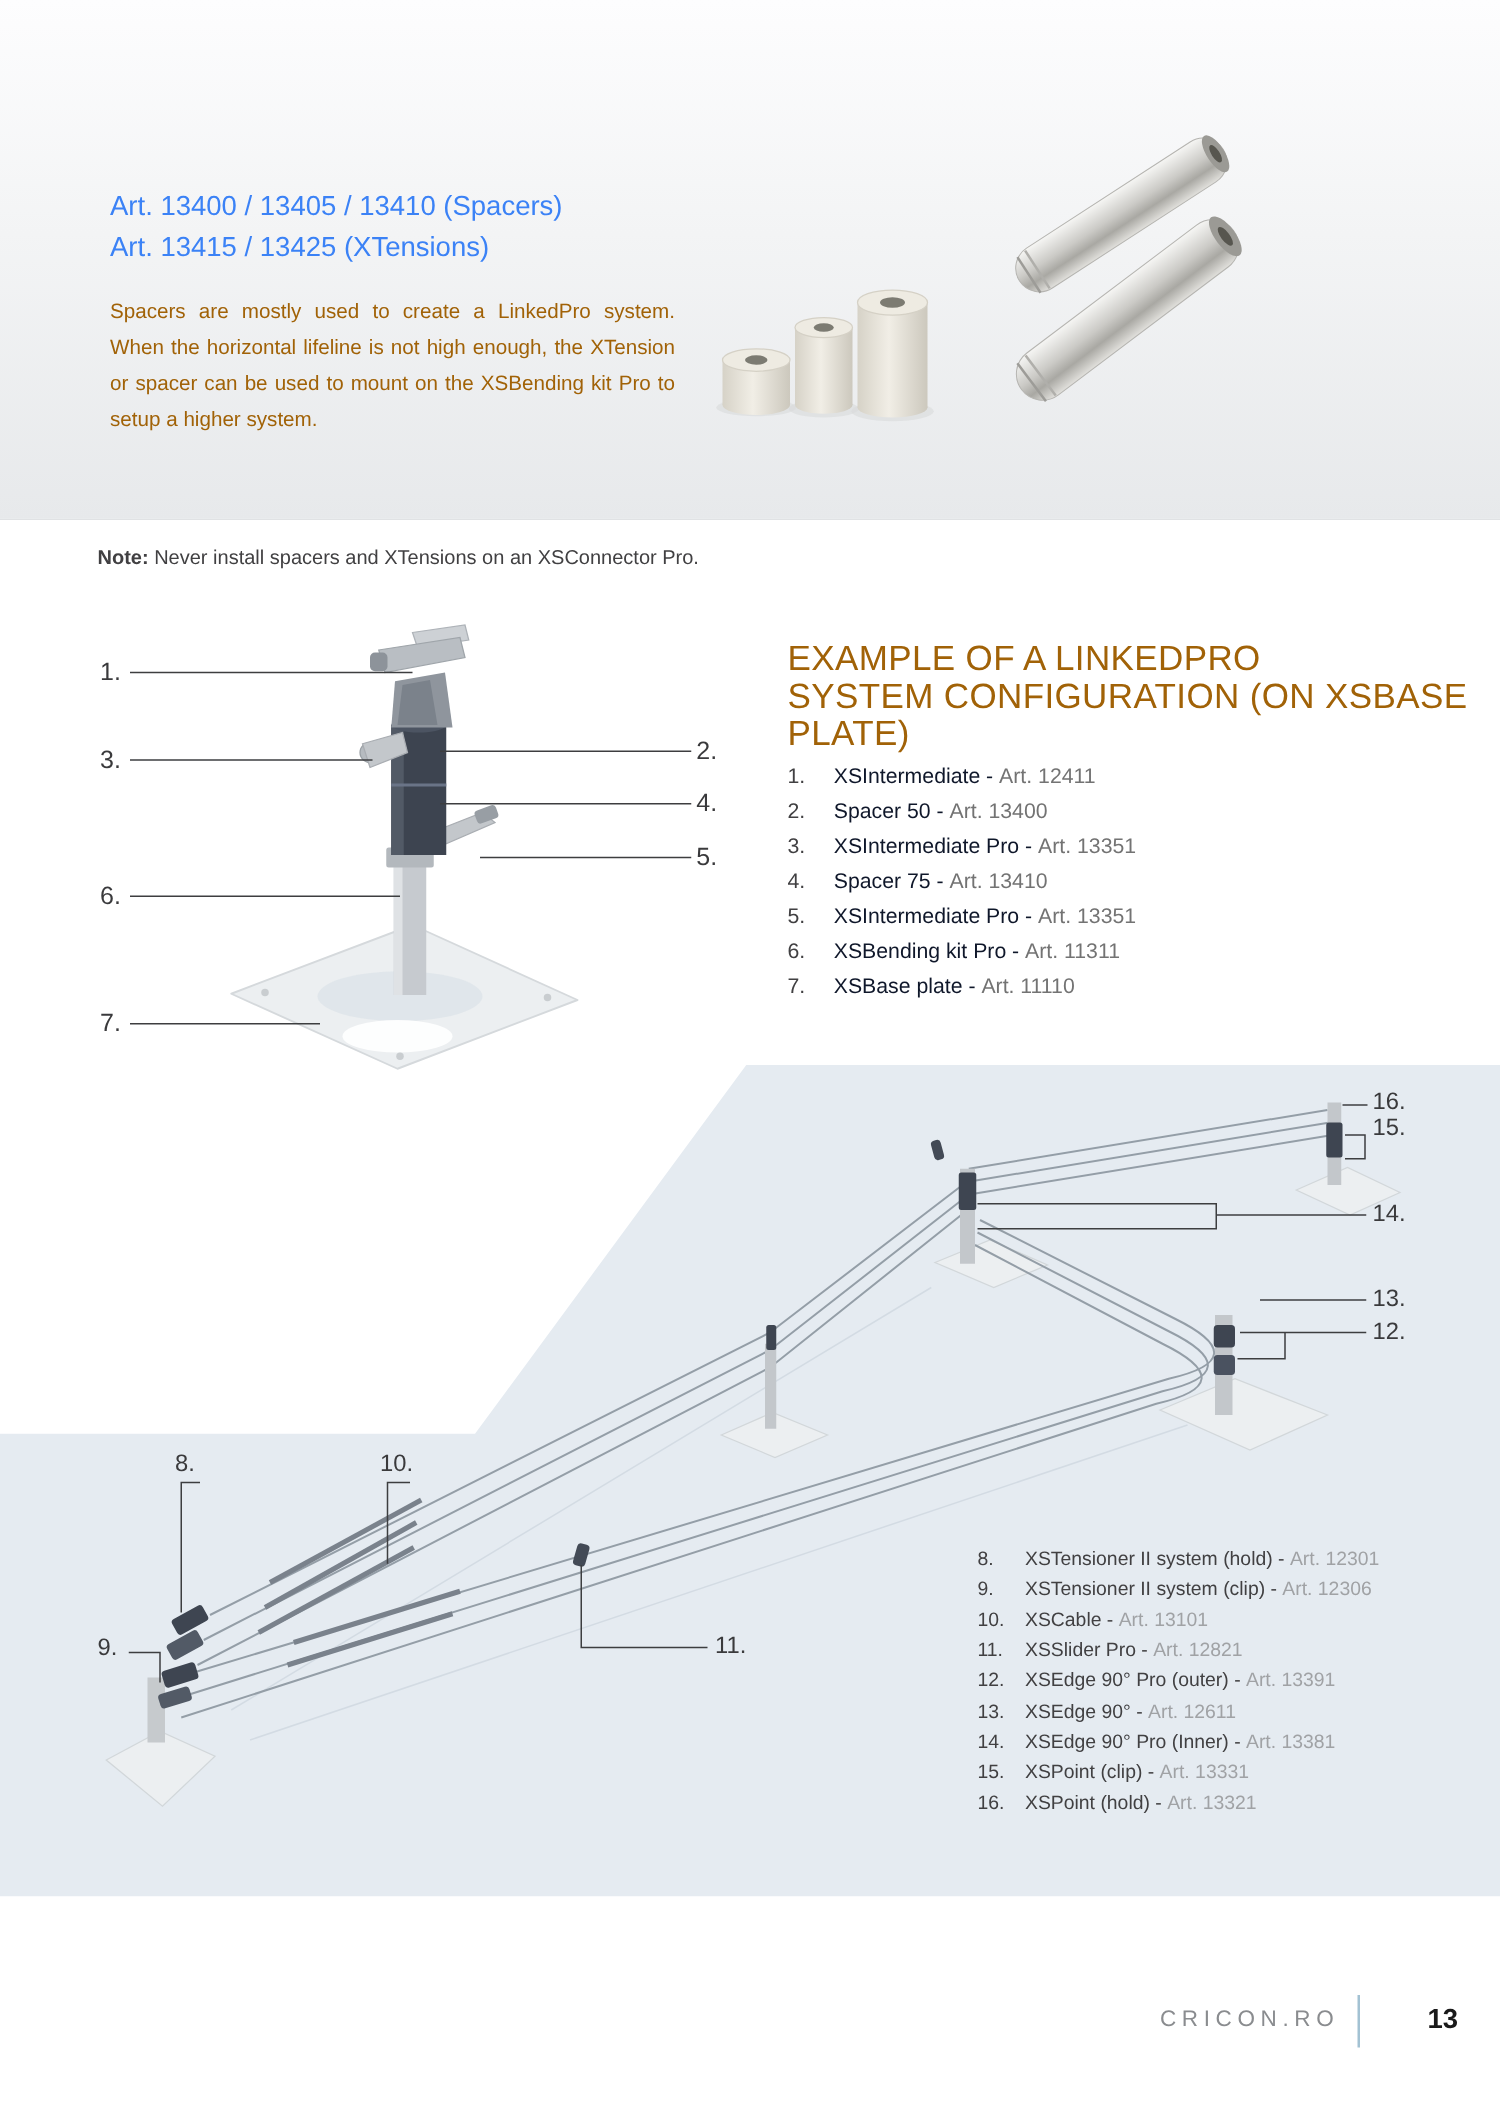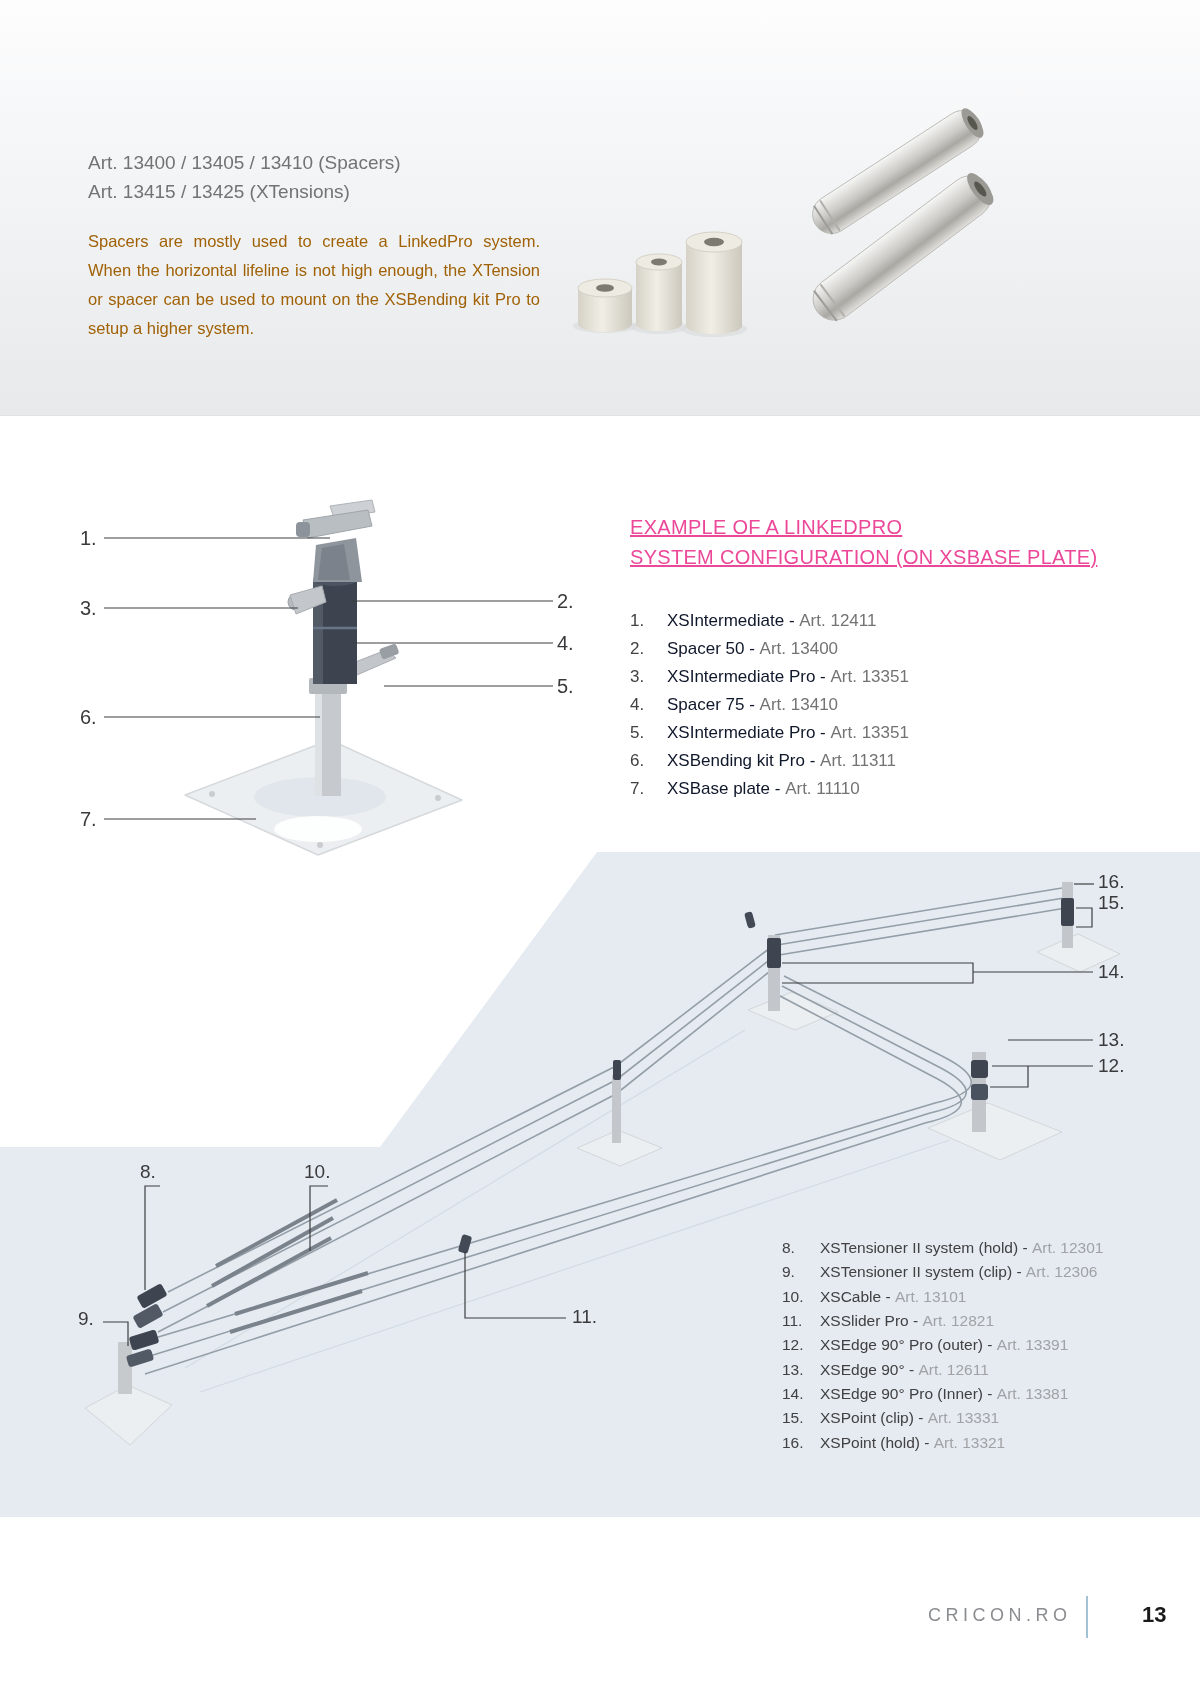--- a/index.html
+++ b/index.html
@@ -8,25 +8,25 @@
   .abs{position:absolute;}
   
   .band{position:absolute;left:0;top:0;width:1200px;height:415px;
         background:linear-gradient(180deg,#fdfdfe 0%,#f3f4f5 45%,#e7e9eb 100%);
         border-bottom:1px solid #e0e2e4;z-index:0;}
   
   svg.gfx{position:absolute;left:0;top:0;z-index:1;pointer-events:none;}
   
   .txt{z-index:2;}
   .title{font-size:27px;letter-spacing:.5px;color:#8db2c5;font-weight:400;}
-  .artline{font-size:19px;color:#737373;}
+  .artline{font-size:22px;color:#3b82f6;}
   .para{font-size:16.5px;line-height:29px;color:#a16207;text-align:justify;width:452px;}
   .note{font-size:16px;line-height:30px;color:#414042;}
   .note b{font-weight:bold;}
-  .ex-head{font-size:20px;line-height:30px;color:#ec4899;letter-spacing:.3px;text-decoration:underline;}
+  .ex-head{font-size:28px;line-height:30px;color:#a16207;letter-spacing:.3px;}
   .ex-list .row{display:flex;height:28px;align-items:center;font-size:17px;}
   .ex-list .num{width:37px;color:#414042;}
   .ex-list .nm{color:#0f172a;white-space:pre;}
   .ex-list .art{color:#737373;white-space:pre;}
   .sys-list .row{display:flex;height:24.3px;align-items:center;font-size:15.5px;}
   .sys-list .num{width:38px;color:#414042;}
   .sys-list .nm{color:#414042;white-space:pre;}
   .sys-list .art{color:#a0a2a5;white-space:pre;}
   .co{position:absolute;font-size:20px;color:#3a3a3c;z-index:2;}
   .cs{position:absolute;font-size:19px;color:#3a3a3c;z-index:2;}
@@ -214,20 +214,21 @@
   </g>
 </svg>
 
 <div class="abs txt" style="left:88px;top:140px;">
   <div class="artline" style="margin-top:12px;">Art. 13400 / 13405 / 13410 (Spacers)</div>
   <div class="artline" style="margin-top:7px;">Art. 13415 / 13425 (XTensions)</div>
   <div class="para" style="margin-top:24px;">Spacers are mostly used to create a LinkedPro system. When the horizontal lifeline is not high enough, the XTension or spacer can be used to mount on the XSBending kit Pro to setup a higher system.</div>
 </div>
 
 <div class="abs txt note" style="left:78px;top:432px;width:1060px;">
+  <div><b>Note:</b><span> Never install spacers and XTensions on an XSConnector Pro.</span></div>
 </div>
 
 <div class="abs txt ex-head" style="left:630px;top:512px;">
   <div>EXAMPLE OF A LINKEDPRO</div>
   <div>SYSTEM CONFIGURATION (ON XSBASE PLATE)</div>
 </div>
 
 <div class="abs txt ex-list" style="left:630px;top:607px;">
   <div class="row">
       <span class="num">1.</span>

